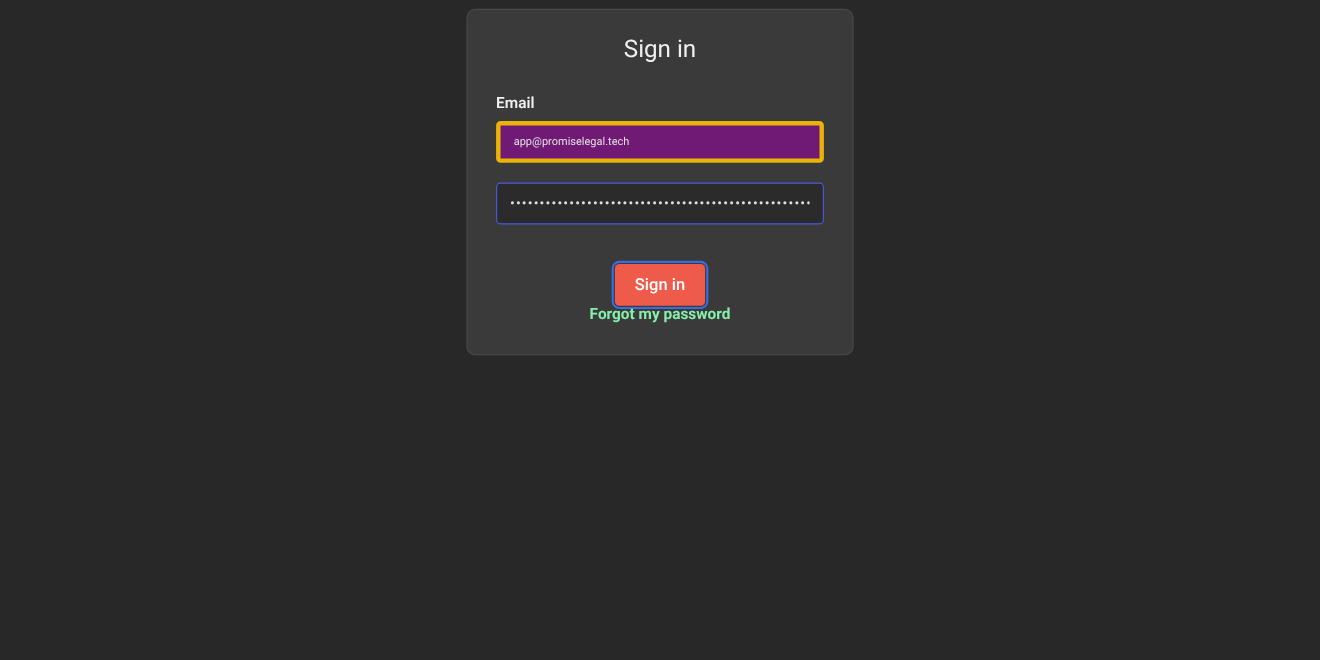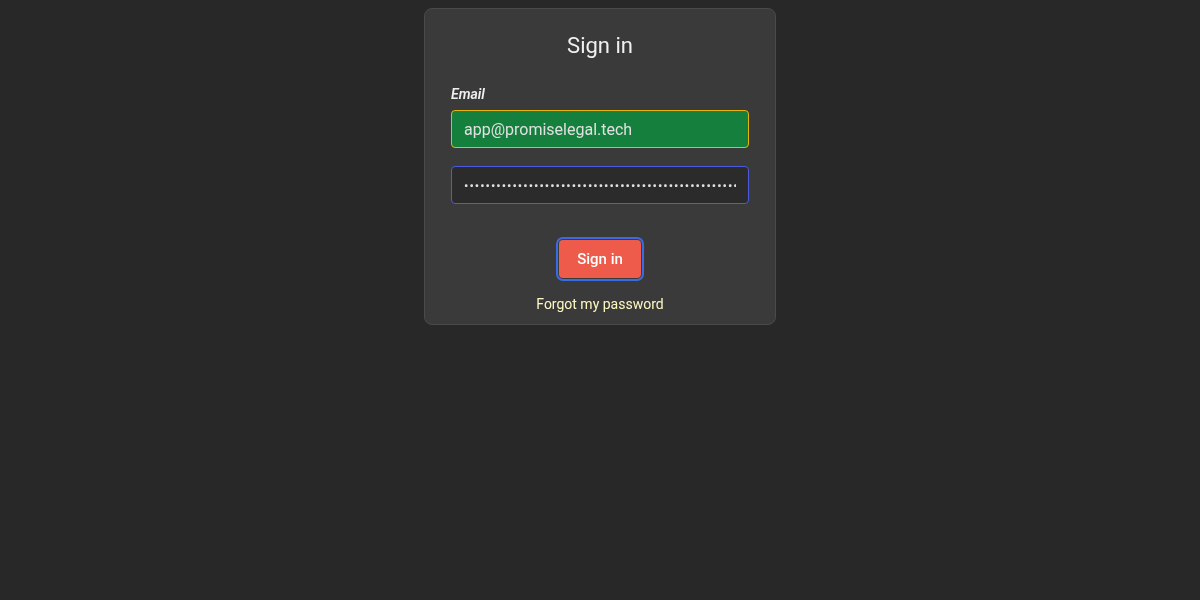--- a/index.html
+++ b/index.html
@@ -17,48 +17,47 @@
       justify-content: center;
       align-items: flex-start;
       padding-top: 8px;
       overflow: hidden;
     }
     .signin-card {
       width: 352px;
       background: #3a3a3a;
       border: 1px solid #4a4a4a;
       border-radius: 8px;
-      padding: 24px 26px 12px 26px;
+      padding: 24px 26px 28px 26px;
     }
     .card-title {
       text-align: center;
       font-size: 22px;
       font-weight: 400;
       color: #f0f0f0;
       margin-bottom: 28px;
     }
     .field-group {
       margin-bottom: 18px;
     }
     .field-label {
       display: block;
       font-size: 14px;
       font-weight: 600;
       color: #f0f0f0;
       margin-bottom: 8px;
-      font-style: italic;
     }
     .field-input {
       width: 100%;
       height: 38px;
-      background: #15803d;
-      border: 1px solid #eab308;
+      background: #701a75;
+      border: 4px solid #eab308;
       border-radius: 4px;
       padding: 0 12px;
-      font-size: 16px;
+      font-size: 10px;
       color: #e0e0e0;
       outline: none;
       font-family: inherit;
     }
     .field-input.focused {
       border: 1px solid #4a5be0;
       background: #2b2b2b;
     }
     .field-input[type="password"] {
       letter-spacing: 1px;
@@ -77,25 +76,25 @@
       border: none;
       border-radius: 4px;
       padding: 10px 18px;
       cursor: pointer;
       outline: 2px solid #3a6be0;
       outline-offset: 1px;
       font-family: inherit;
     }
     .forgot-link {
       display: block;
-      margin-top: 18px;
-      color: #fef9c3;
+      color: #86efac;
       font-size: 14px;
       text-decoration: none;
       cursor: pointer;
+      font-weight: bold;
     }
   </style>
 </head>
 <body>
 
 <div class="signin-card">
   <h1 class="card-title">Sign in</h1>
 
   <div class="field-group">
     <label class="field-label">Email</label>

